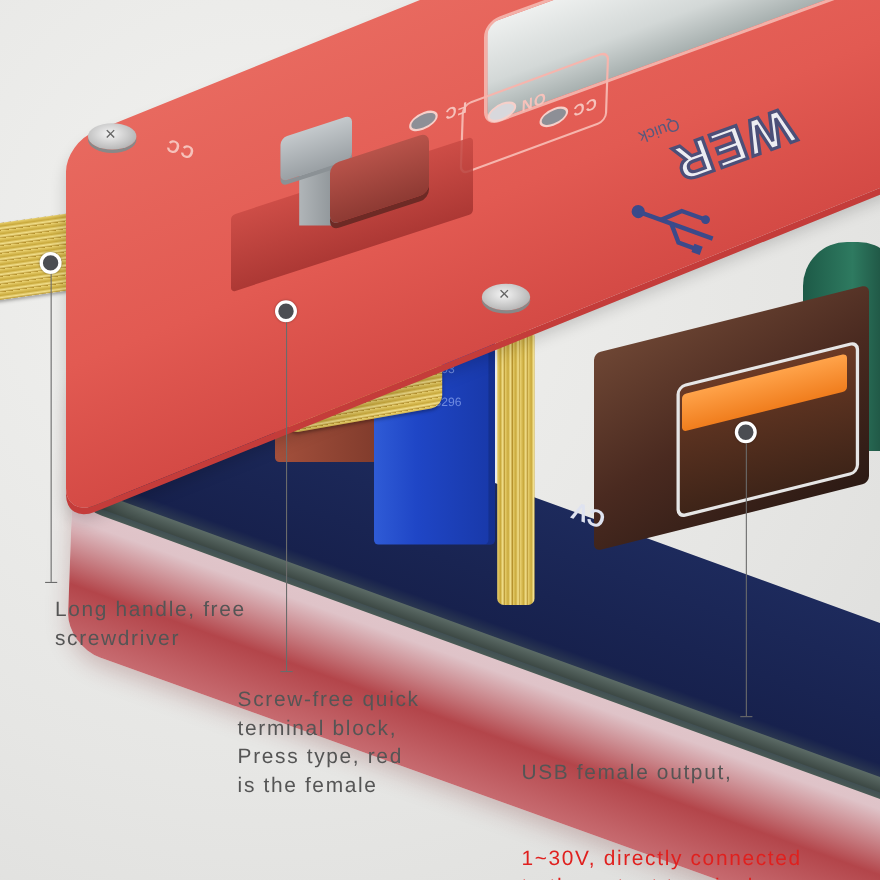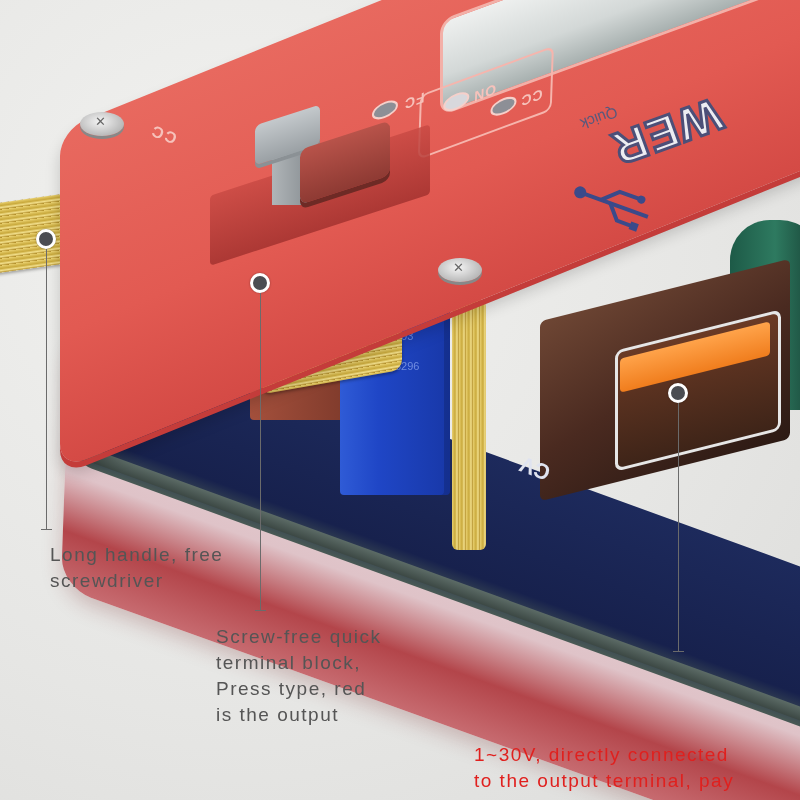--- a/index.html
+++ b/index.html
@@ -270,23 +270,24 @@
 <div class="callout-tick" style="left:41px;top:529px;"></div>
 <div class="caption" style="left:22px;top:542px;margin-left:28px;">Long handle, free
 screwdriver</div>
 
 <div class="callout-dot" style="left:250px;top:273px;"></div>
 <div class="callout-line" style="left:260px;top:293px;height:317px;"></div>
 <div class="callout-tick" style="left:255px;top:610px;"></div>
 <div class="caption" style="left:216px;top:624px;">Screw-free quick
 terminal block,
 Press type, red
-is the output</div>
+is the female</div>
 
 <div class="callout-dot" style="left:668px;top:383px;"></div>
 <div class="callout-line" style="left:678px;top:403px;height:248px;"></div>
 <div class="callout-tick" style="left:673px;top:651px;"></div>
 <div class="caption" style="left:474px;top:664px;">
+  <span>USB female output,</span>
   <br>
   <span class="warn">1~30V, directly connected
 to the output terminal, pay
 attention to use!</span>
 </div>
 
 </body></html>

